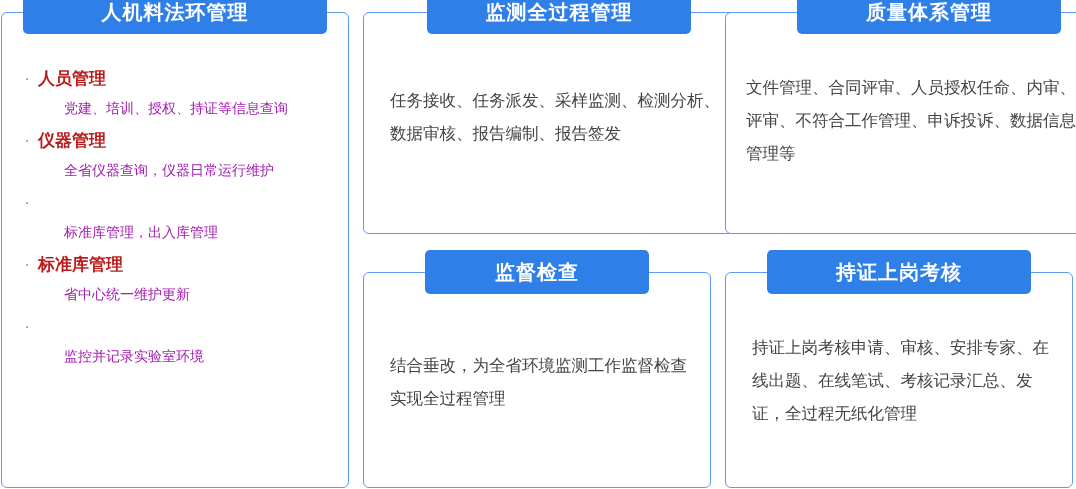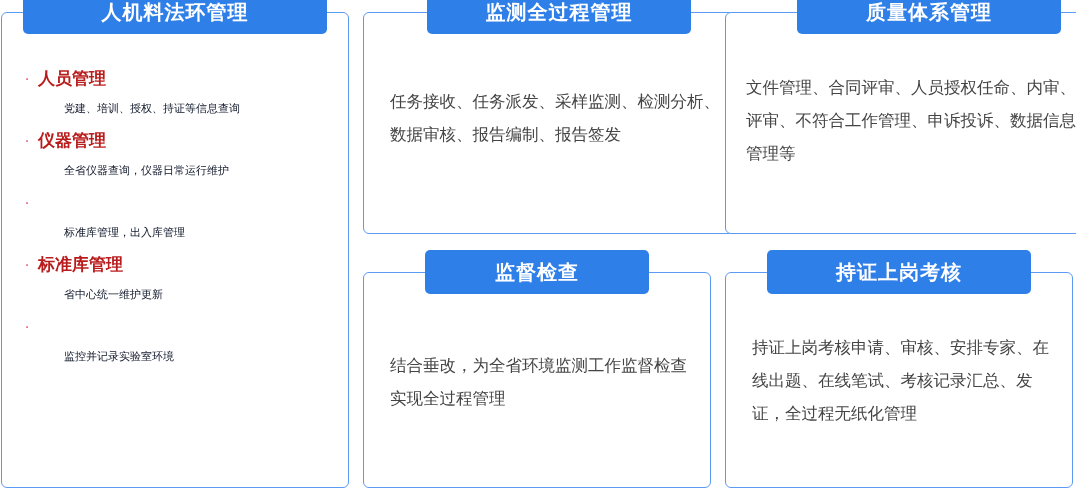--- a/index.html
+++ b/index.html
@@ -83,40 +83,41 @@
     flex: none;
     text-align: center;
   }
   .item-title {
     color: #b91c1c;
     font-size: 17px;
     font-weight: bold;
     line-height: 28px;
   }
   .item-desc {
-    color: #0f172a;
-    font-size: 11px;
+    color: #a21caf;
+    font-size: 14px;
     line-height: 30px;
     padding-left: 48px;
     padding-right: 6px;
   }
 
   
   #card-mid-top {
     left: 363px;
     top: 12px;
     width: 392px;
     height: 222px;
   }
   #card-mid-top .card-header { width: 228px; }
   #card-mid-top .card-body {
     position: absolute;
     left: 26px;
     right: 22px;
     top: 72px;
+    font-family: Liberation Mono, monospace;
   }
 
   #card-right-top {
     left: 725px;
     top: 12px;
     width: 408px;
     height: 222px;
   }
   #card-right-top .card-header { width: 228px; }
   #card-right-top .card-body {

